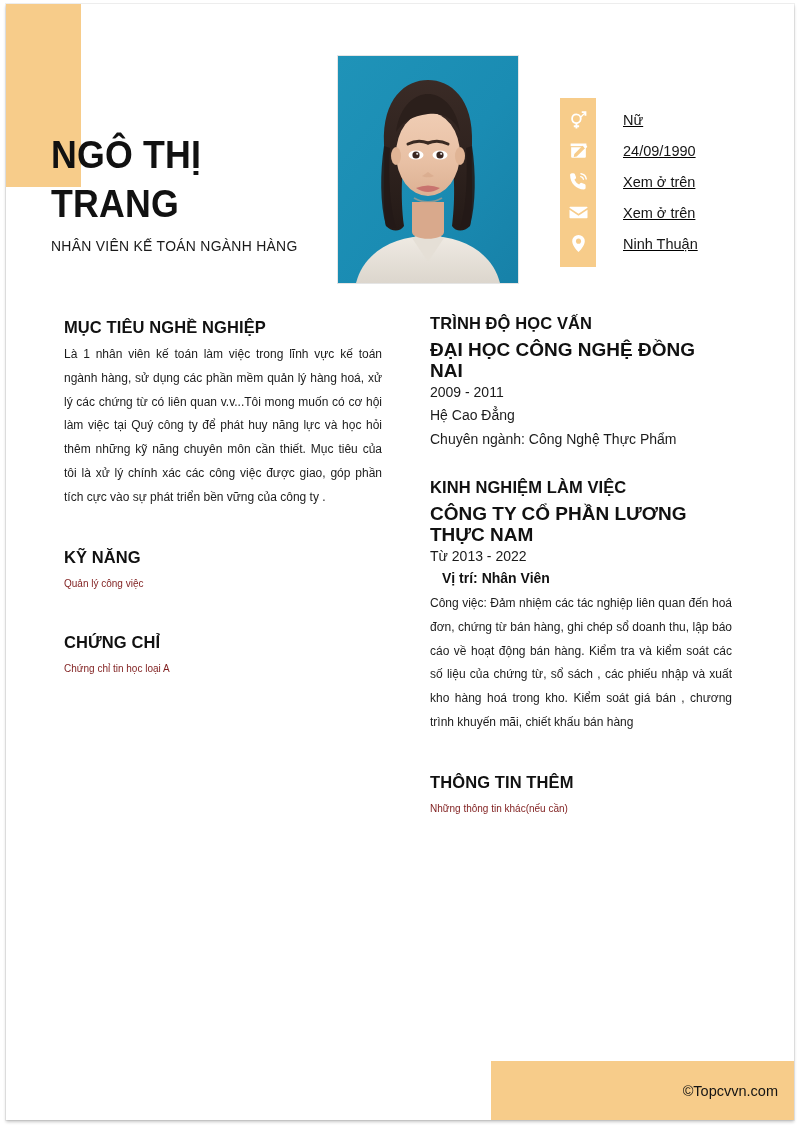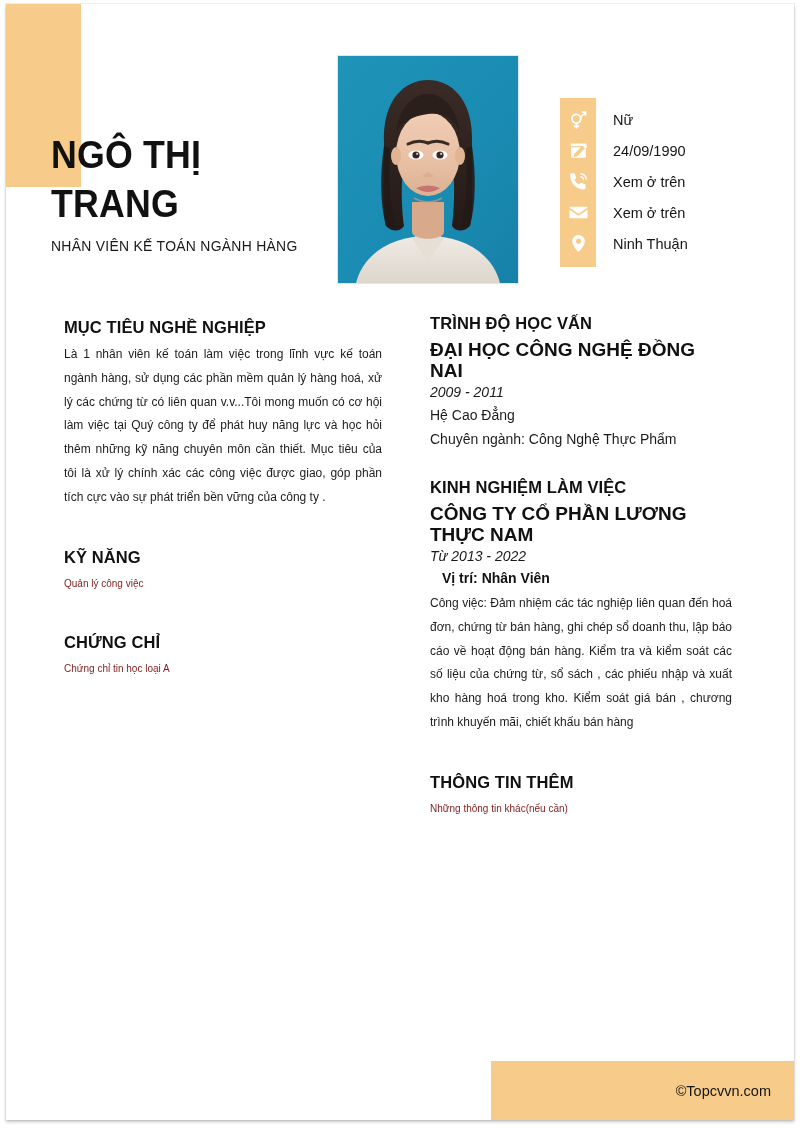--- a/index.html
+++ b/index.html
@@ -96,23 +96,24 @@
   }
   .icon-cell {
     height: 31px;
     display: flex;
     align-items: center;
     justify-content: center;
     width: 36px;
   }
   .icon-cell svg { display: block; fill: #ffffff; }
   .contact-values {
-    padding: 6px 0 8px 6px;
+    padding: 6px 0 8px 16px;
     display: flex;
     flex-direction: column;
+    text-decoration: underline;
   }
   .contact-value {
     height: 31px;
     display: flex;
     align-items: center;
     padding-left: 11px;
     font-size: 14.5px;
     color: #151515;
     white-space: nowrap;
   }
@@ -144,21 +145,20 @@
 
   .sub-head {
     font-size: 19px;
     font-weight: bold;
     color: #111111;
     line-height: 21px;
     margin: 0;
   }
   .date-line {
     font-size: 14px;
-    font-style: italic;
     color: #1a1a1a;
     line-height: 21px;
     margin: 1px 0 0 0;
   }
   .pos-line {
     font-size: 14px;
     font-weight: bold;
     color: #111111;
     line-height: 21px;
     margin: 1px 0 0 12px;
@@ -187,21 +187,21 @@
   .footer-bar {
     position: absolute;
     left: 485px;
     top: 1057px;
     width: 303px;
     height: 59px;
     background: #f7cc8a;
     display: flex;
     align-items: center;
     justify-content: flex-end;
-    padding-right: 23px;
+    padding-right: 16px;
     box-sizing: border-box;
   }
   .footer-text {
     font-size: 14.5px;
     color: #141414;
     white-space: nowrap;
   }
 </style>
 </head>
 <body>

